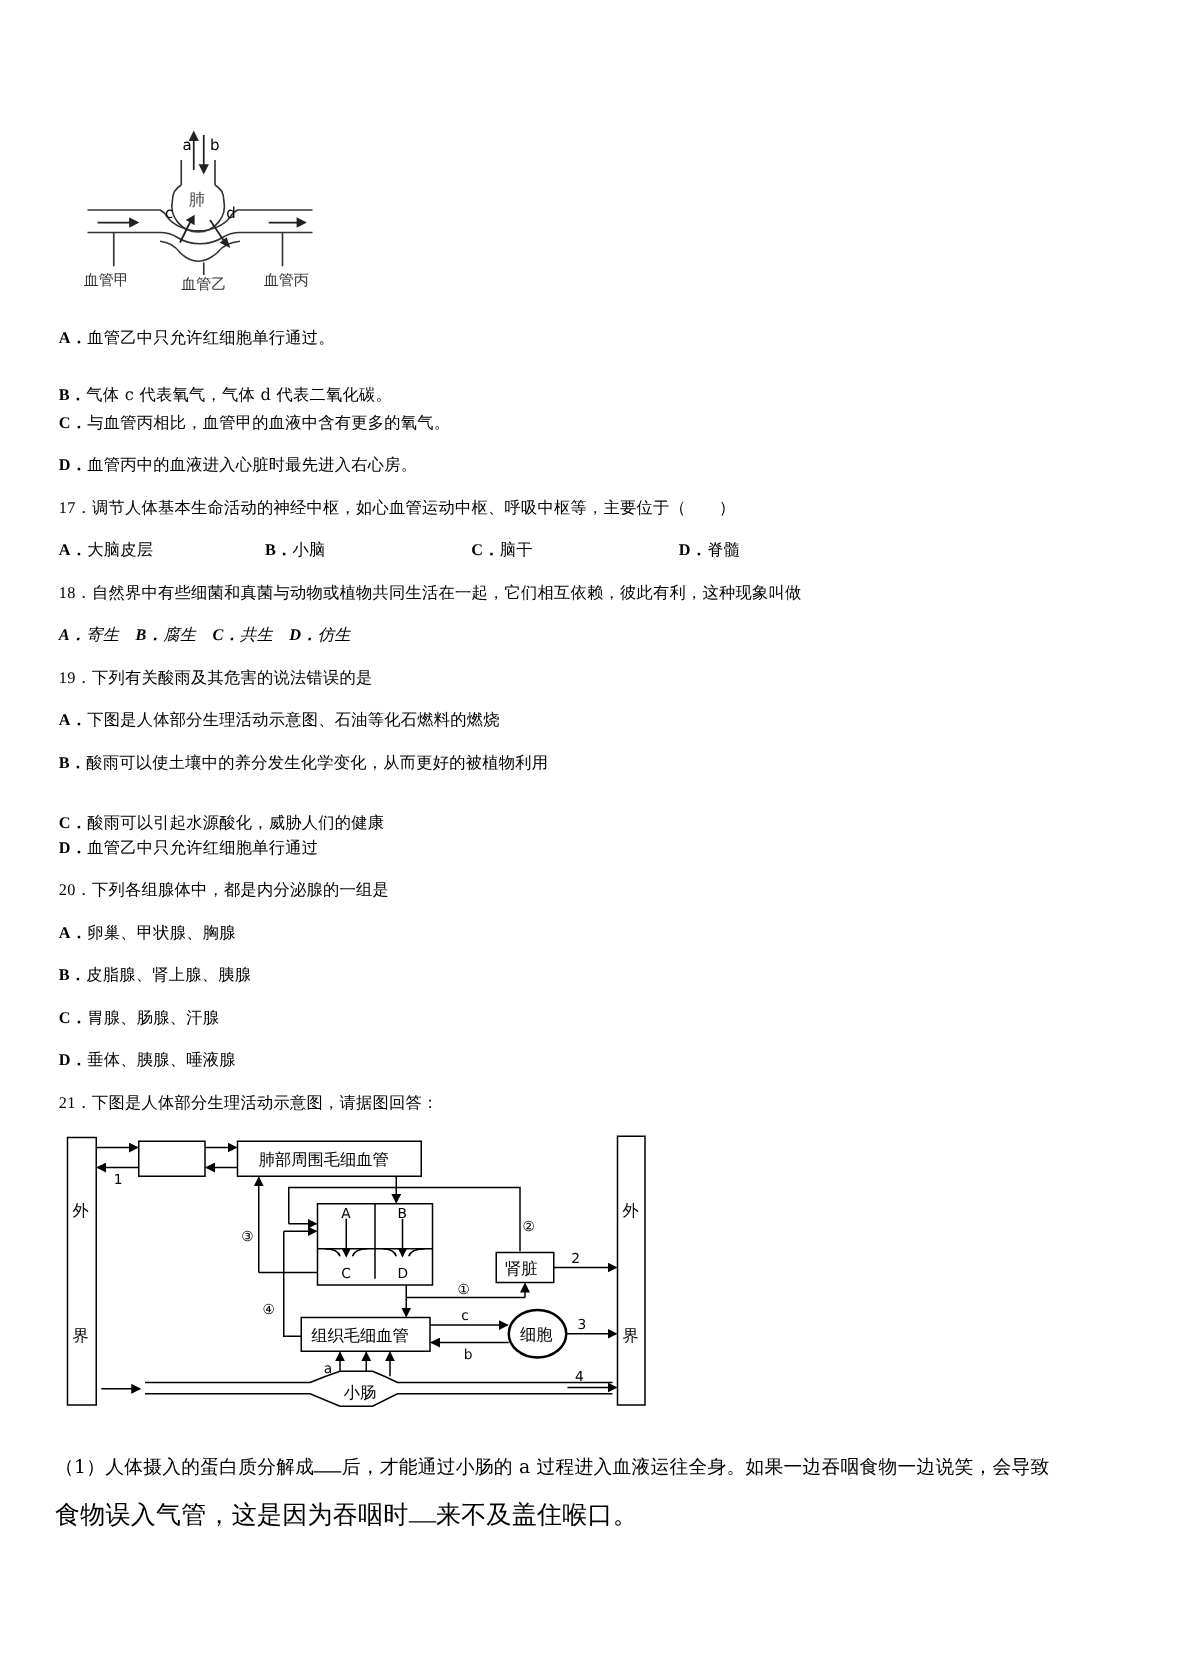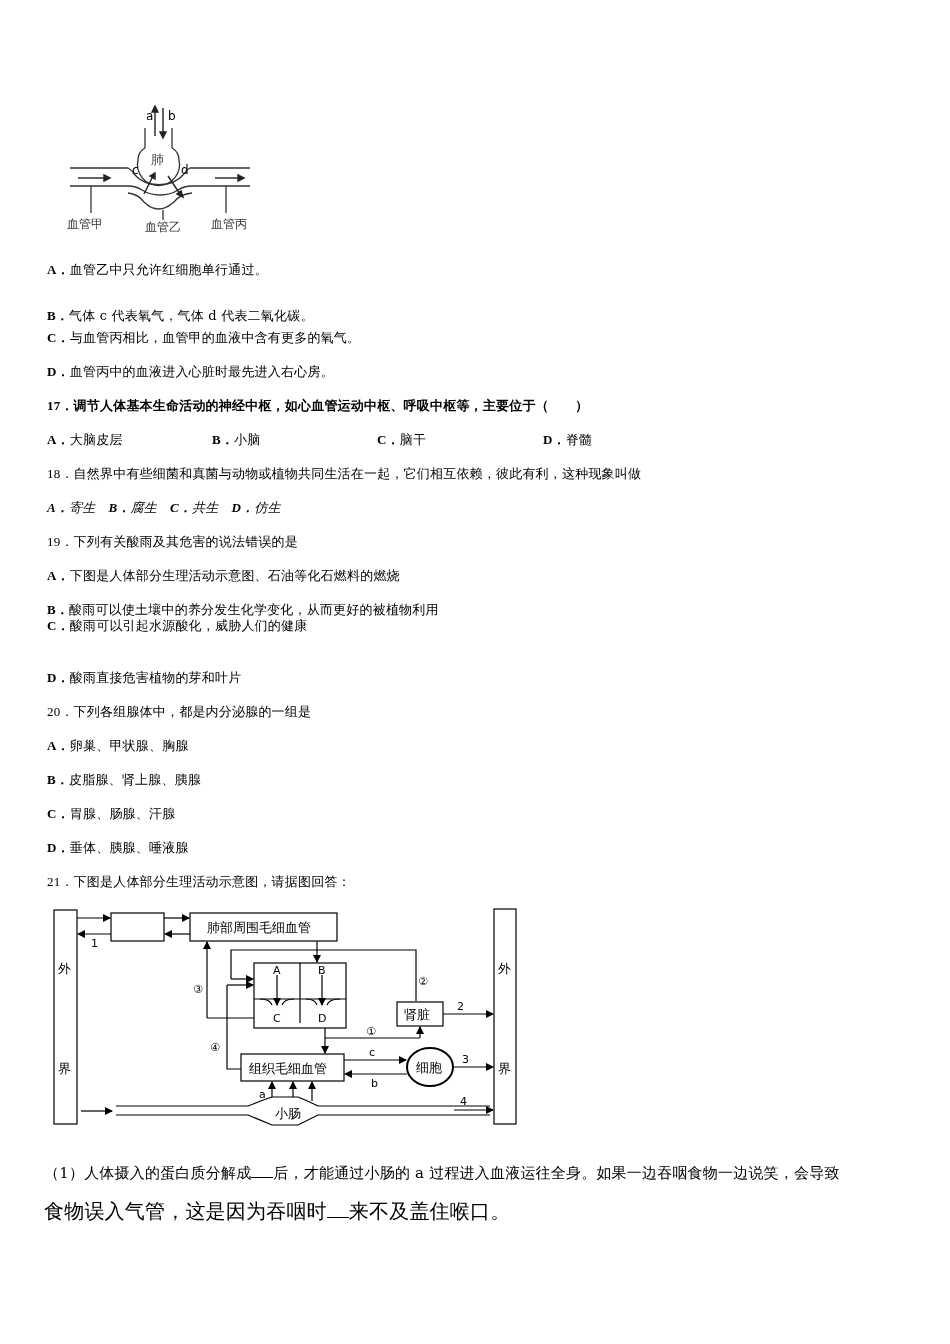--- a/index.html
+++ b/index.html
@@ -78,21 +78,21 @@
 <div class="line" style="top:294px;margin-top:12px;">
   <span class="opt-letter">B．</span><span>气体 c 代表氧气，气体 d 代表二氧化碳。</span>
 </div>
 <div class="line" style="top:328px;">
   <span class="opt-letter">C．</span><span>与血管丙相比，血管甲的血液中含有更多的氧气。</span>
 </div>
 <div class="line" style="top:362px;">
   <span class="opt-letter">D．</span><span>血管丙中的血液进入心脏时最先进入右心房。</span>
 </div>
 
-<div class="line" style="top:396px;font-weight:bold;">
+<div class="line" style="top:396px;">
   <span class="qnum">17．</span><span>调节人体基本生命活动的神经中枢，如心血管运动中枢、呼吸中枢等，主要位于（　　）</span>
 </div>
 <div class="line" style="top:430px;width:620px;">
   <span class="inline-opt" style="position:absolute;left:0;"><span class="opt-letter">A．</span><span>大脑皮层</span></span>
   <span class="inline-opt" style="position:absolute;left:165px;"><span class="opt-letter">B．</span><span>小脑</span></span>
   <span class="inline-opt" style="position:absolute;left:330px;"><span class="opt-letter">C．</span><span>脑干</span></span>
   <span class="inline-opt" style="position:absolute;left:496px;"><span class="opt-letter">D．</span><span>脊髓</span></span>
 </div>
 
 <div class="line" style="top:464px;">
@@ -107,25 +107,25 @@
 
 <div class="line" style="top:532px;">
   <span class="qnum">19．</span><span>下列有关酸雨及其危害的说法错误的是</span>
 </div>
 <div class="line" style="top:566px;">
   <span class="opt-letter">A．</span><span>下图是人体部分生理活动示意图、石油等化石燃料的燃烧</span>
 </div>
 <div class="line" style="top:600px;">
   <span class="opt-letter">B．</span><span>酸雨可以使土壤中的养分发生化学变化，从而更好的被植物利用</span>
 </div>
-<div class="line" style="top:616px;text-align:center;">
+<div class="line" style="top:648px;text-align:center;">
   <span class="opt-letter">C．</span><span>酸雨可以引起水源酸化，威胁人们的健康</span>
 </div>
 <div class="line" style="top:668px;">
-  <span class="opt-letter">D．</span><span>酸雨直接危害植物的芽和叶片</span>
+  <span class="opt-letter">D．</span><span>血管乙中只允许红细胞单行通过</span>
 </div>
 
 <div class="line" style="top:702px;">
   <span class="qnum">20．</span><span>下列各组腺体中，都是内分泌腺的一组是</span>
 </div>
 <div class="line" style="top:736px;">
   <span class="opt-letter">A．</span><span>卵巢、甲状腺、胸腺</span>
 </div>
 <div class="line" style="top:770px;">
   <span class="opt-letter">B．</span><span>皮脂腺、肾上腺、胰腺</span>

